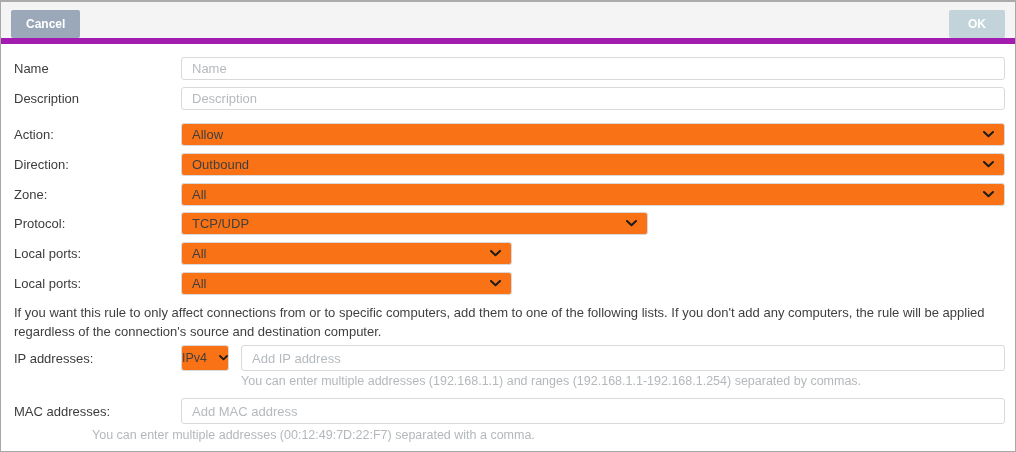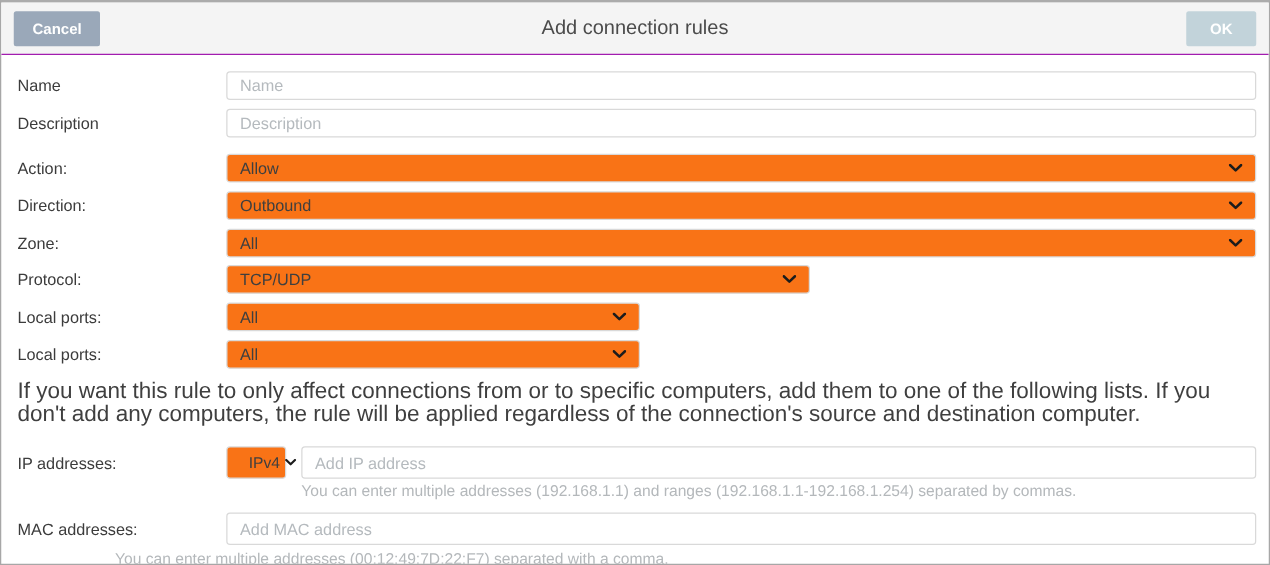--- a/index.html
+++ b/index.html
@@ -12,23 +12,23 @@
     border: 1px solid #a7a7a7;
     border-top: 2px solid #ababab;
     background: #ffffff;
     overflow: hidden;
   }
 
   
   .header {
     height: 42px;
     background: #f4f4f4;
-    border-bottom: 1px solid #a21caf;
+    border-bottom: 6px solid #a21caf;
     display: flex;
-    align-items: center;
+    align-items: flex-end;
     padding: 0 10px;
     position: relative;
   }
   .header-title {
     position: absolute;
     left: 0; right: 0;
     text-align: center;
     font-size: 16px;
     color: #4b4b4b;
     pointer-events: none;
@@ -91,50 +91,49 @@
   }
   .select .val { font-size: 13px; color: #3f3f3f; }
   .select .chev { flex: none; margin-left: 8px; display: flex; align-items: center; }
   .sel-full { flex: 1; }
   .sel-protocol { width: 467px; }
   .sel-ports { width: 331px; }
 
   .sel-ipver {
     width: 48px;
     height: 26px;
-    padding: 0 17px;
+    padding: 0 0;
     margin-right: 12px;
     flex: none;
   }
   .sel-ipver .val { font-size: 12.5px; }
   .sel-ipver .chev { margin-left: 4px; }
 
   .note {
-    font-size: 18px;
+    font-size: 13px;
     line-height: 19px;
     color: #3f3f3f;
-    margin: 8px 0 16px 0;
+    margin: 8px 0 4px 0;
     padding-right: 14px;
   }
 
   .hint {
     font-size: 12.5px;
     color: #b4b8bb;
     margin: 3px 0 10px 227px;
   }
   .hint-mac { margin-left: 78px; margin-top: 4px; }
 </style>
 </head>
 <body>
 
 <div class="panel">
 
   <div class="header">
     <button class="btn btn-cancel">Cancel</button>
-    <div class="header-title">Add connection rules</div>
     <button class="btn btn-ok">OK</button>
   </div>
 
   <div class="body">
 
     <div class="row mb7">
       <div class="lbl">Name</div>
       <input type="text" class="txt grow" placeholder="Name" style="">
     </div>
 

